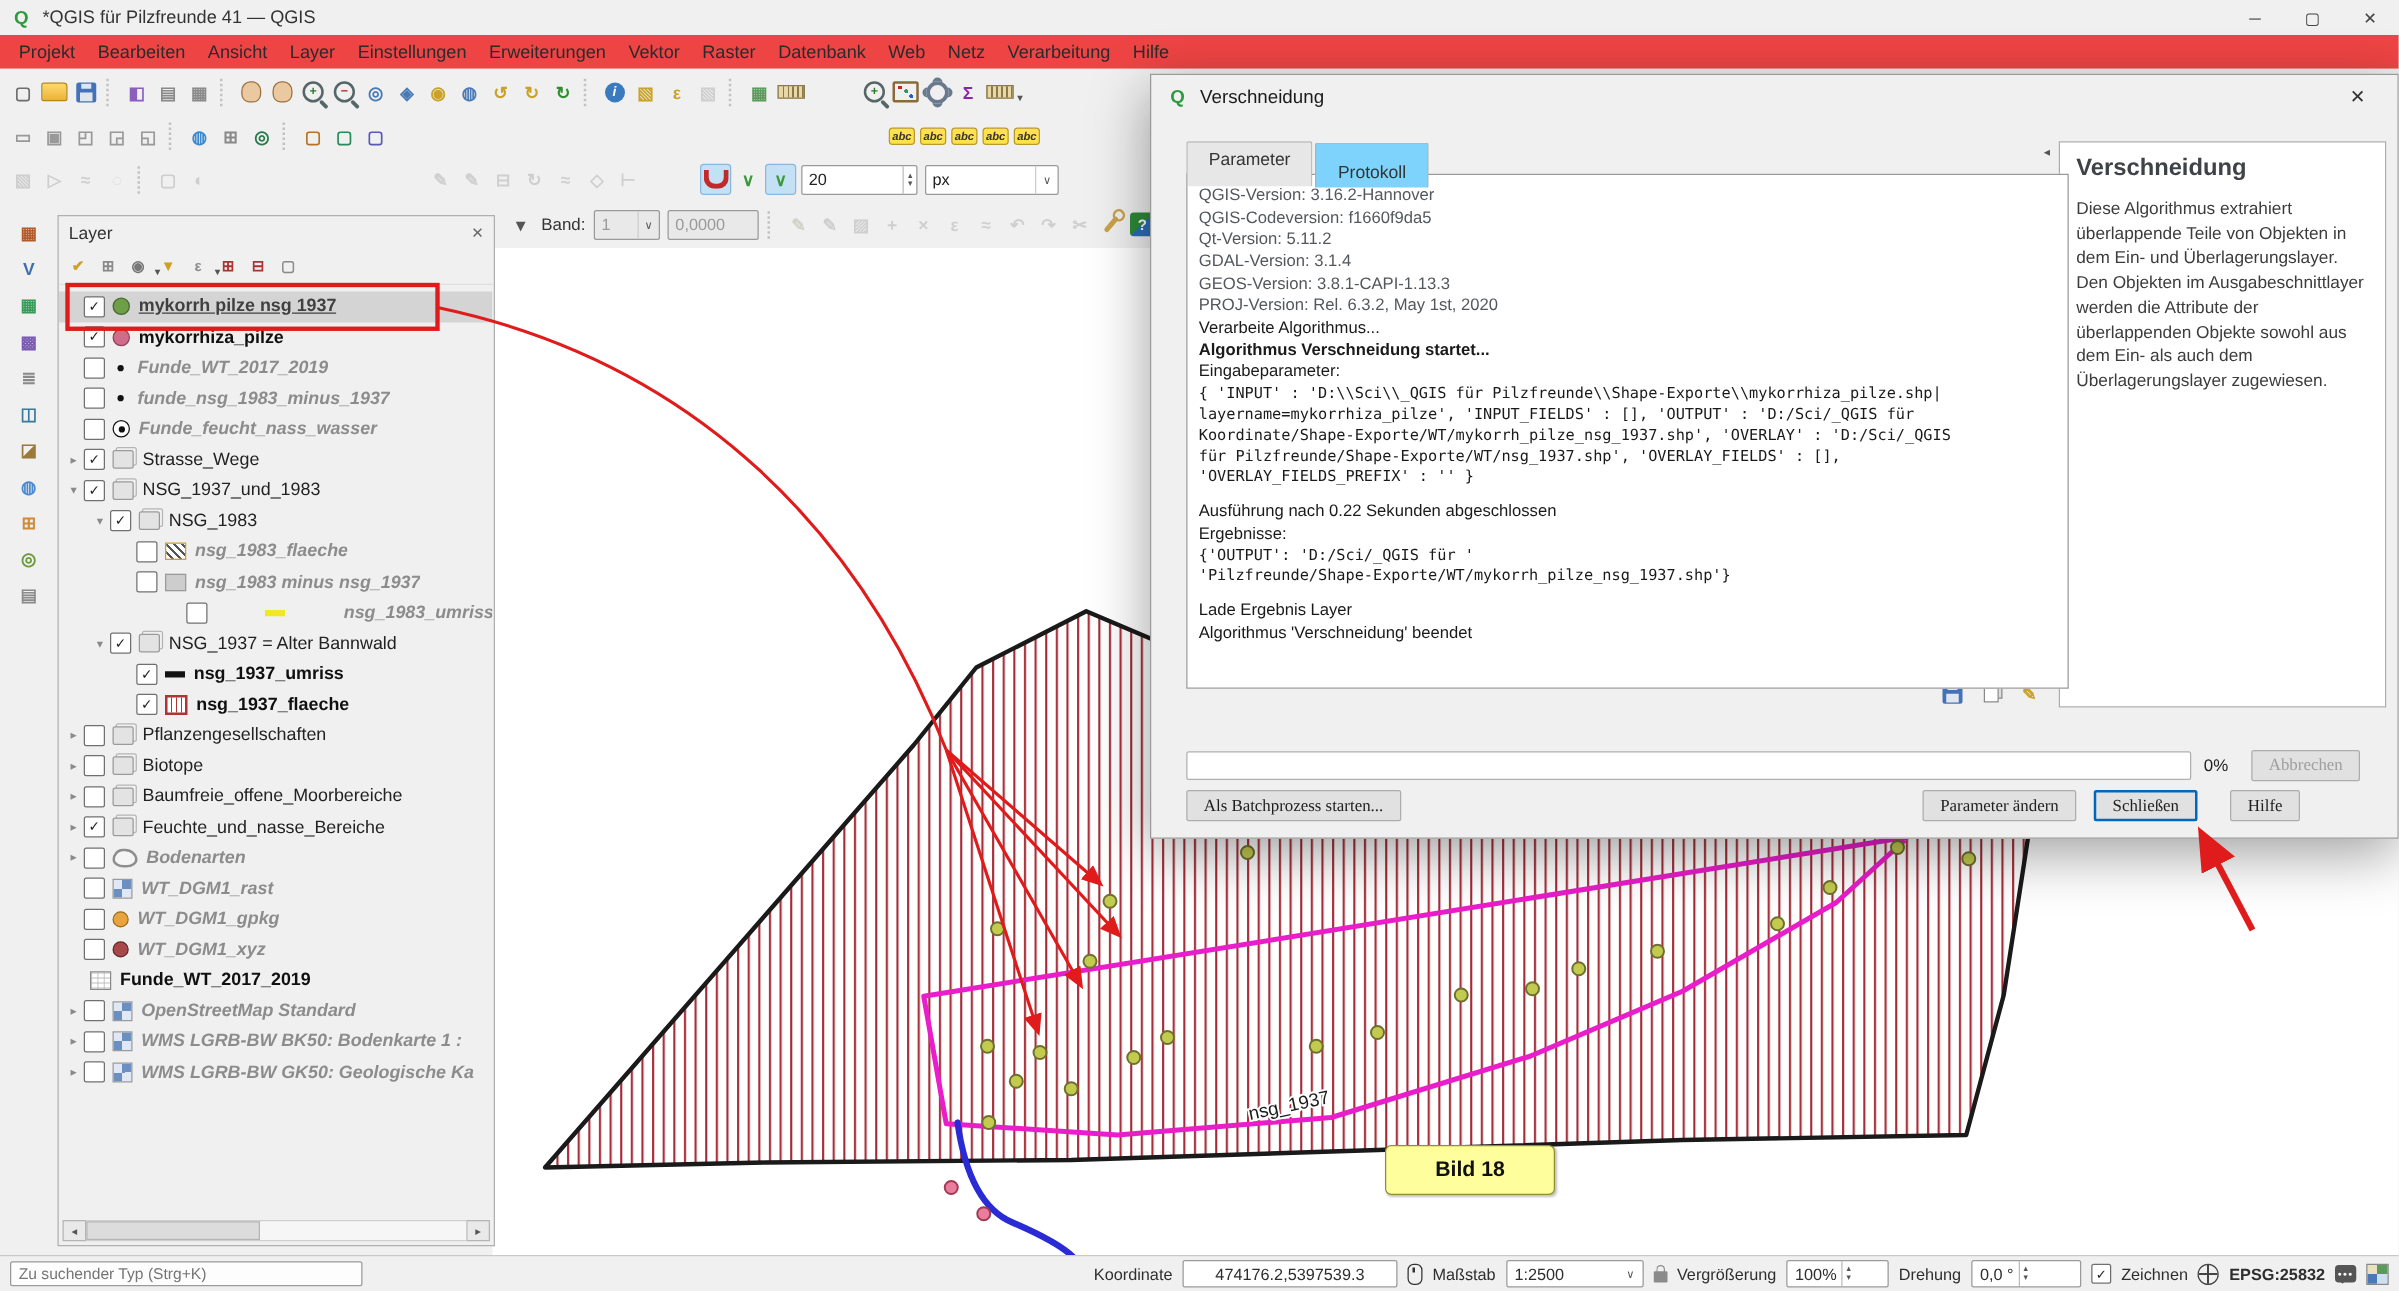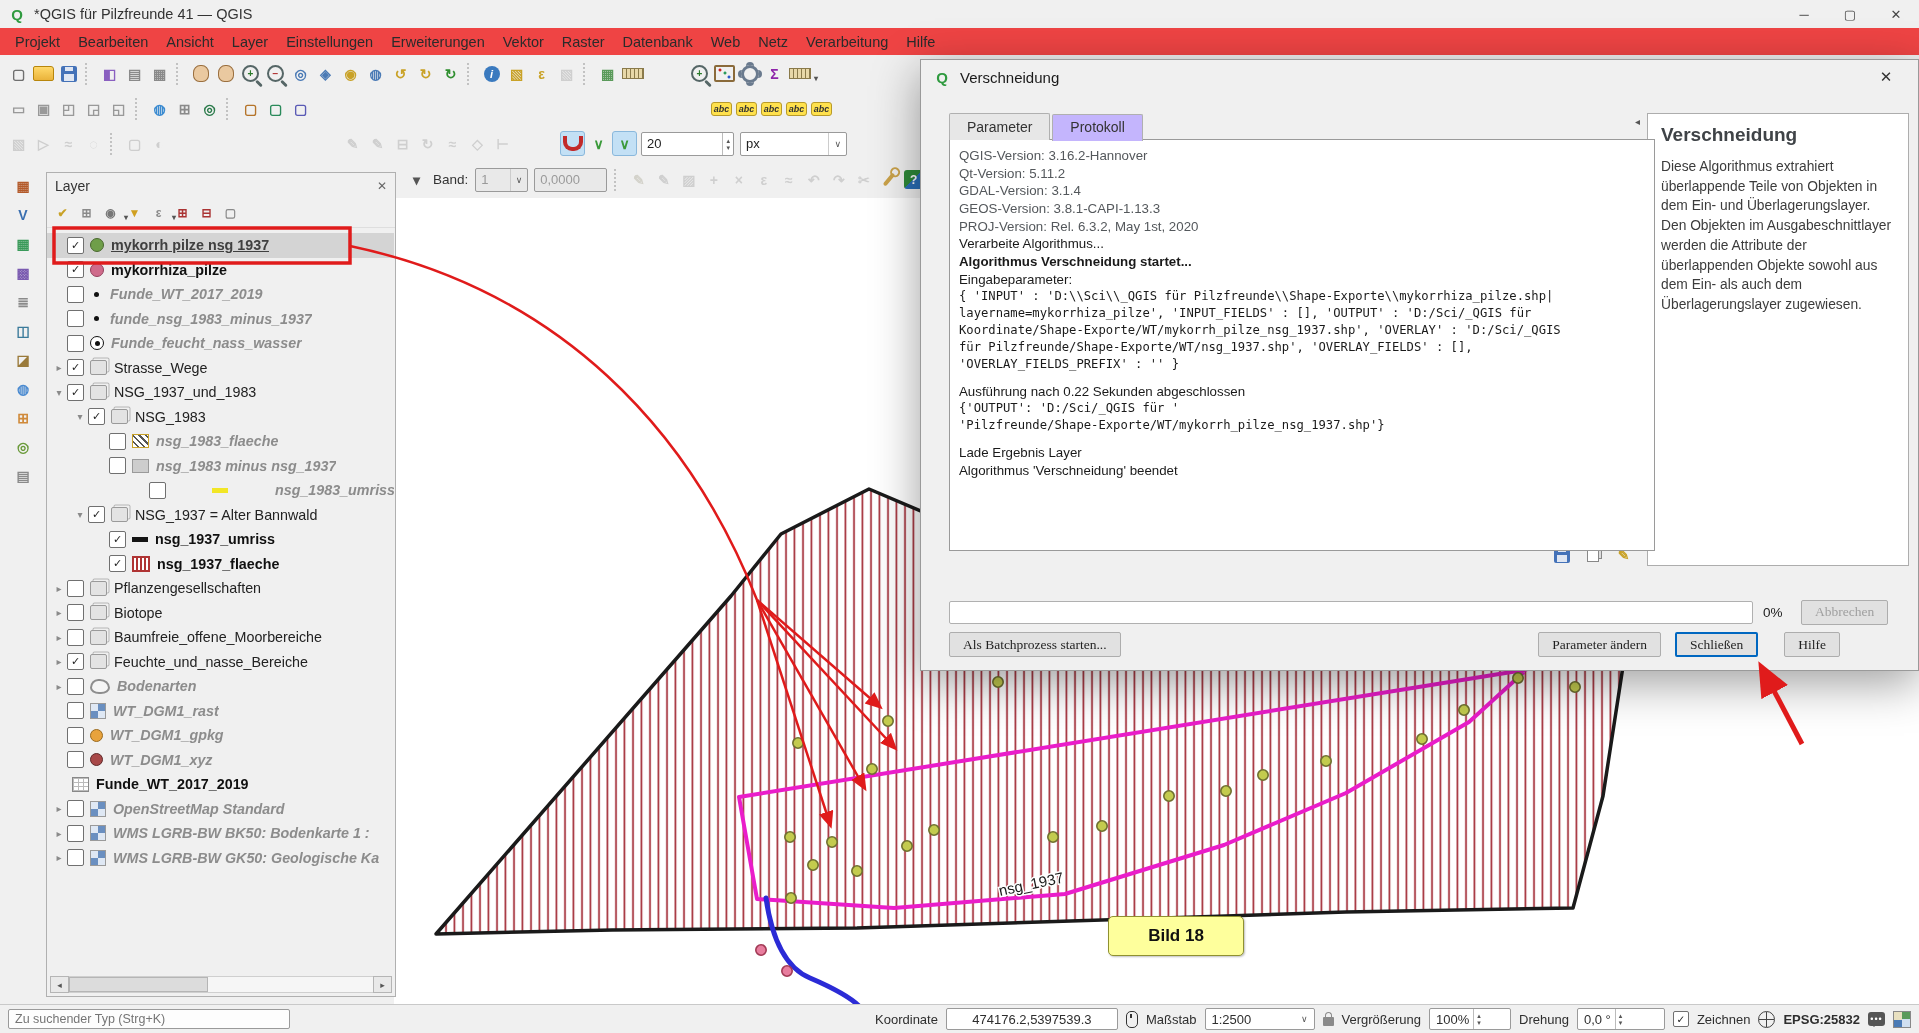--- a/index.html
+++ b/index.html
@@ -126,21 +126,21 @@
   .scr-thumb{position:absolute;left:0;top:0;bottom:0;width:45%;background:#dcdcdc;border:1px solid #b5b5b5;}
 
   
   #dialog{position:absolute;left:920px;top:59px;width:997px;height:610px;background:#f0f0f0;
     border:1px solid #9a9a9a;box-shadow:0 12px 44px rgba(0,0,0,.38);z-index:40;}
   .dlg-title{height:34px;display:flex;align-items:center;padding:0 12px;gap:9px;font-size:15px;color:#1a1a1a;}
   .dlg-close{margin-left:auto;width:40px;text-align:center;font-size:15px;color:#333;}
   .tabs{position:absolute;left:28px;top:53px;display:flex;gap:2px;z-index:3;}
   .tab{padding:5px 17px;font-size:14px;background:#e7e7e7;border:1px solid #b0b0b0;border-bottom:none;
     color:#333;border-radius:2px 2px 0 0;}
-  .tab.active{background:#c4b5fd;position:relative;top:1px;padding-top:4px;}
+  .tab.active{background:#7dd3fc;position:relative;top:1px;padding-top:14px;}
   #logbox{position:absolute;left:28px;top:79px;width:686px;height:396px;background:#fff;
     border:1px solid #9a9a9a;padding:7px 9px;overflow:hidden;z-index:2;}
   .ll{font-size:13.3px;color:#1a1a1a;line-height:1.33;white-space:pre;}
   .ll.info{color:#54585c;}
   .ll.bold{font-weight:bold;}
   .ll.mono{font-family:"DejaVu Sans Mono",monospace;font-size:12.2px;line-height:1.38;}
   .ll.blank{height:10px;}
   #logicons{position:absolute;left:28px;top:483px;width:686px;display:flex;justify-content:flex-end;gap:8px;}
   #logicons .ic{width:19px;height:19px;}
   #prow{position:absolute;left:28px;top:540px;width:942px;height:24px;display:flex;align-items:center;gap:10px;}
@@ -624,34 +624,36 @@
       <span class="qlogo">Q</span>
       <span>Verschneidung</span>
       <span class="dlg-close">✕</span>
     </div>
     <div class="tabs">
       <span class="tab">Parameter</span>
       <span class="tab active">Protokoll</span>
     </div>
     <div id="logbox">
         <div class="ll info">QGIS-Version: 3.16.2-Hannover</div>
+        <div class="ll info">QGIS-Codeversion: f1660f9da5</div>
         <div class="ll info">Qt-Version: 5.11.2</div>
         <div class="ll info">GDAL-Version: 3.1.4</div>
         <div class="ll info">GEOS-Version: 3.8.1-CAPI-1.13.3</div>
         <div class="ll info">PROJ-Version: Rel. 6.3.2, May 1st, 2020</div>
         <div class="ll plain">Verarbeite Algorithmus...</div>
         <div class="ll bold">Algorithmus Verschneidung startet...</div>
         <div class="ll plain">Eingabeparameter:</div>
         <div class="ll mono">{ 'INPUT' : 'D:\\Sci\\_QGIS für Pilzfreunde\\Shape-Exporte\\mykorrhiza_pilze.shp|</div>
         <div class="ll mono">layername=mykorrhiza_pilze', 'INPUT_FIELDS' : [], 'OUTPUT' : 'D:/Sci/_QGIS für</div>
         <div class="ll mono">Koordinate/Shape-Exporte/WT/mykorrh_pilze_nsg_1937.shp', 'OVERLAY' : 'D:/Sci/_QGIS</div>
         <div class="ll mono">für Pilzfreunde/Shape-Exporte/WT/nsg_1937.shp', 'OVERLAY_FIELDS' : [],</div>
         <div class="ll mono">'OVERLAY_FIELDS_PREFIX' : '' }</div>
         <div class="ll blank">&nbsp;</div>
         <div class="ll plain">Ausführung nach 0.22 Sekunden abgeschlossen</div>
+        <div class="ll plain">Ergebnisse:</div>
         <div class="ll mono">{'OUTPUT': 'D:/Sci/_QGIS für '</div>
         <div class="ll mono">'Pilzfreunde/Shape-Exporte/WT/mykorrh_pilze_nsg_1937.shp'}</div>
         <div class="ll blank">&nbsp;</div>
         <div class="ll plain">Lade Ergebnis Layer</div>
         <div class="ll plain">Algorithmus 'Verschneidung' beendet</div>
       </div>
     <div id="logicons">
         <span class="ic" style="width: 21px; height: 21px;">
           <span class="k-disk"></span>
         </span>

